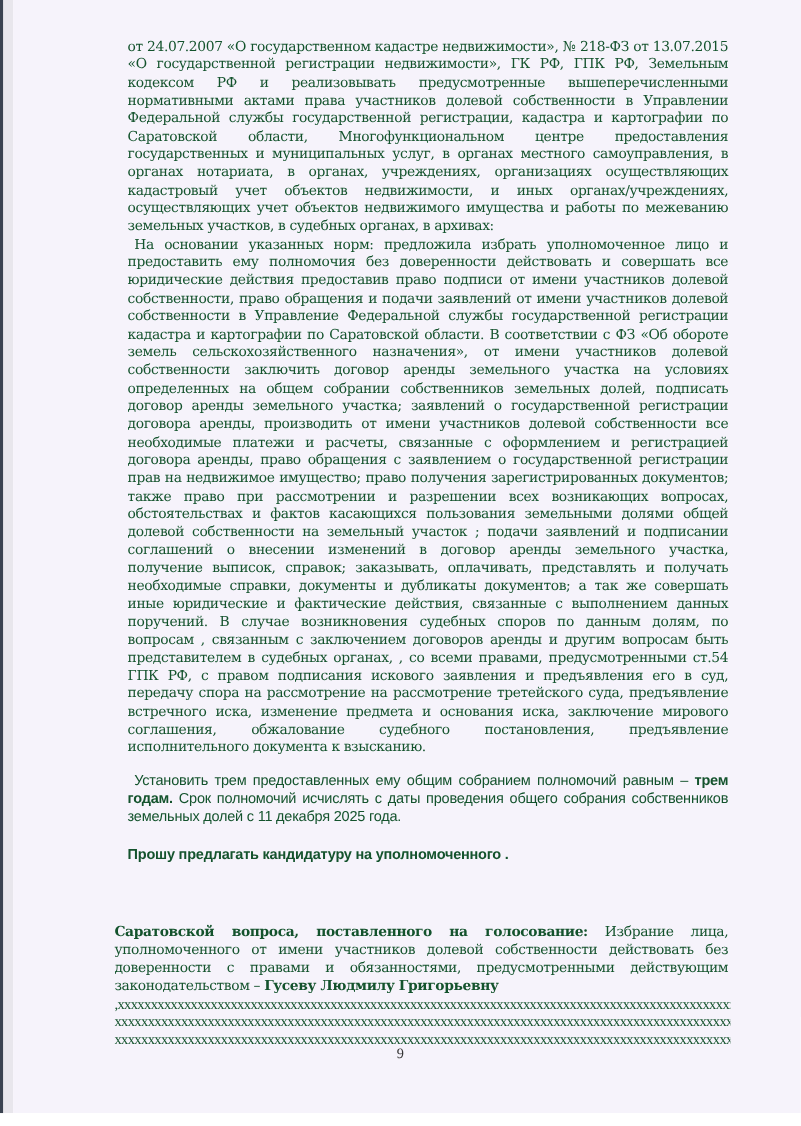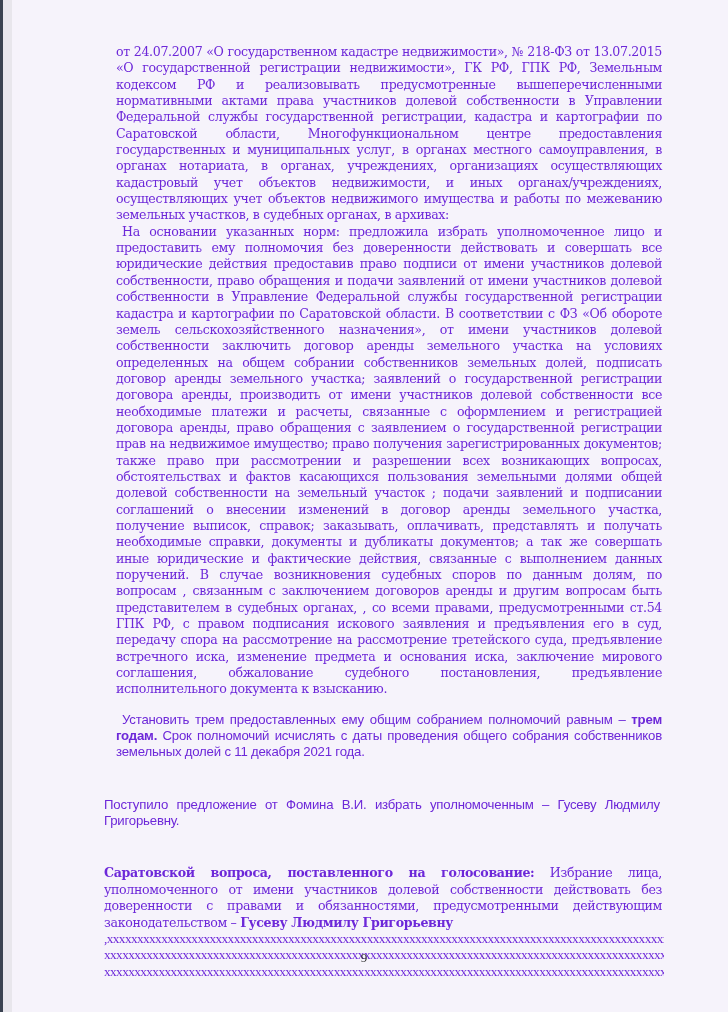--- a/index.html
+++ b/index.html
@@ -18,23 +18,23 @@
   }
   .page {
     position: absolute; left: 12px; top: 0; width: 716px; height: 1012px;
     background: #f6f3fb;
   }
   .bottom-strip {
     position: absolute; left: 0; top: 1012px; width: 728px; height: 12px;
     background: #ffffff;
   }
   .content {
-    position: absolute; left: 116px; top: 44px; width: 546px;
+    position: absolute; left: 116px; top: 34px; width: 546px;
     font-family: "DejaVu Serif", serif;
-    color: #6d28d9;
+    color: #14532d;
     font-size: 12.6px;
     line-height: 16.35px;
     letter-spacing: -0.35px;
   }
   .para { text-align: justify; margin: 0; }
   .para.indent { text-indent: 6px; }
   .gap-sm { height: 14px; }
   .gap-md { height: 18px; }
   .bold { font-weight: bold; }
   .prose { font-family: "Liberation Sans", sans-serif; font-size: 13.2px; letter-spacing: -0.2px; }
@@ -58,29 +58,29 @@
 <div class="page"></div>
 <div class="bottom-strip"></div>
 
 <div class="content">
   <p class="para">от 24.07.2007 «О государственном кадастре недвижимости», № 218-ФЗ от 13.07.2015 «О государственной регистрации недвижимости», ГК РФ, ГПК РФ, Земельным кодексом РФ и реализовывать предусмотренные вышеперечисленными нормативными актами права участников долевой собственности в Управлении Федеральной службы государственной регистрации, кадастра и картографии по Саратовской области, Многофункциональном центре предоставления государственных и муниципальных услуг, в органах местного самоуправления, в органах нотариата, в органах, учреждениях, организациях осуществляющих кадастровый учет объектов недвижимости, и иных органах/учреждениях, осуществляющих учет объектов недвижимого имущества и работы по межеванию земельных участков, в судебных органах, в архивах:</p>
   <p class="para indent">На основании указанных норм: предложила избрать уполномоченное лицо и предоставить ему полномочия без доверенности действовать и совершать все юридические действия предоставив право подписи от имени участников долевой собственности, право обращения и подачи заявлений от имени участников долевой собственности в Управление Федеральной службы государственной регистрации кадастра и картографии по Саратовской области. В соответствии с ФЗ «Об обороте земель сельскохозяйственного назначения», от имени участников долевой собственности заключить договор аренды земельного участка на условиях определенных на общем собрании собственников земельных долей, подписать договор аренды земельного участка; заявлений о государственной регистрации договора аренды, производить от имени участников долевой собственности все необходимые платежи и расчеты, связанные с оформлением и регистрацией договора аренды, право обращения с заявлением о государственной регистрации прав на недвижимое имущество; право получения зарегистрированных документов; также право при рассмотрении и разрешении всех возникающих вопросах, обстоятельствах и фактов касающихся пользования земельными долями общей долевой собственности на земельный участок ; подачи заявлений и подписании соглашений о внесении изменений в договор аренды земельного участка, получение выписок, справок; заказывать, оплачивать, представлять и получать необходимые справки, документы и дубликаты документов; а так же совершать иные юридические и фактические действия, связанные с выполнением данных поручений. В случае возникновения судебных споров по данным долям, по вопросам , связанным с заключением договоров аренды и другим вопросам быть представителем в судебных органах, , со всеми правами, предусмотренными ст.54 ГПК РФ, с правом подписания искового заявления и предъявления его в суд, передачу спора на рассмотрение на рассмотрение третейского суда, предъявление встречного иска, изменение предмета и основания иска, заключение мирового соглашения, обжалование судебного постановления, предъявление исполнительного документа к взысканию.</p>
 
   <div class="gap-sm"></div>
 
   <p class="para indent prose">
-    <span>Установить трем предоставленных ему общим собранием полномочий равным – </span><span class="bold">трем годам.</span><span> Срок полномочий исчислять с даты проведения общего собрания собственников земельных долей с 11 декабря 2021 года.</span>
+    <span>Установить трем предоставленных ему общим собранием полномочий равным – </span><span class="bold">трем годам.</span><span> Срок полномочий исчислять с даты проведения общего собрания собственников земельных долей с 11 декабря 2025 года.</span>
   </p>
 
   <div class="gap-md"></div>
 
+  <p class="para bold prose">Прошу предлагать кандидатуру на уполномоченного .</p>
 
   <div class="gap-md"></div>
 
-  <p class="para prose p-proposal">Поступило предложение от Фомина В.И. избрать уполномоченным – Гусеву Людмилу Григорьевну.</p>
 
   <div class="gap-md"></div>
 
 
   <div class="gap-md"></div>
 
   <p class="para p-question">
     <span class="bold">Саратовской вопроса, поставленного на голосование:</span><span> Избрание лица, уполномоченного от имени участников долевой собственности действовать без доверенности с правами и обязанностями, предусмотренными действующим законодательством – </span><span class="bold">Гусеву Людмилу Григорьевну</span>
   </p>
   <div class="x-line">,xxxxxxxxxxxxxxxxxxxxxxxxxxxxxxxxxxxxxxxxxxxxxxxxxxxxxxxxxxxxxxxxxxxxxxxxxxxxxxxxxxxxxxxxxxxxxxxxxxxxxxxxxxx</div>

